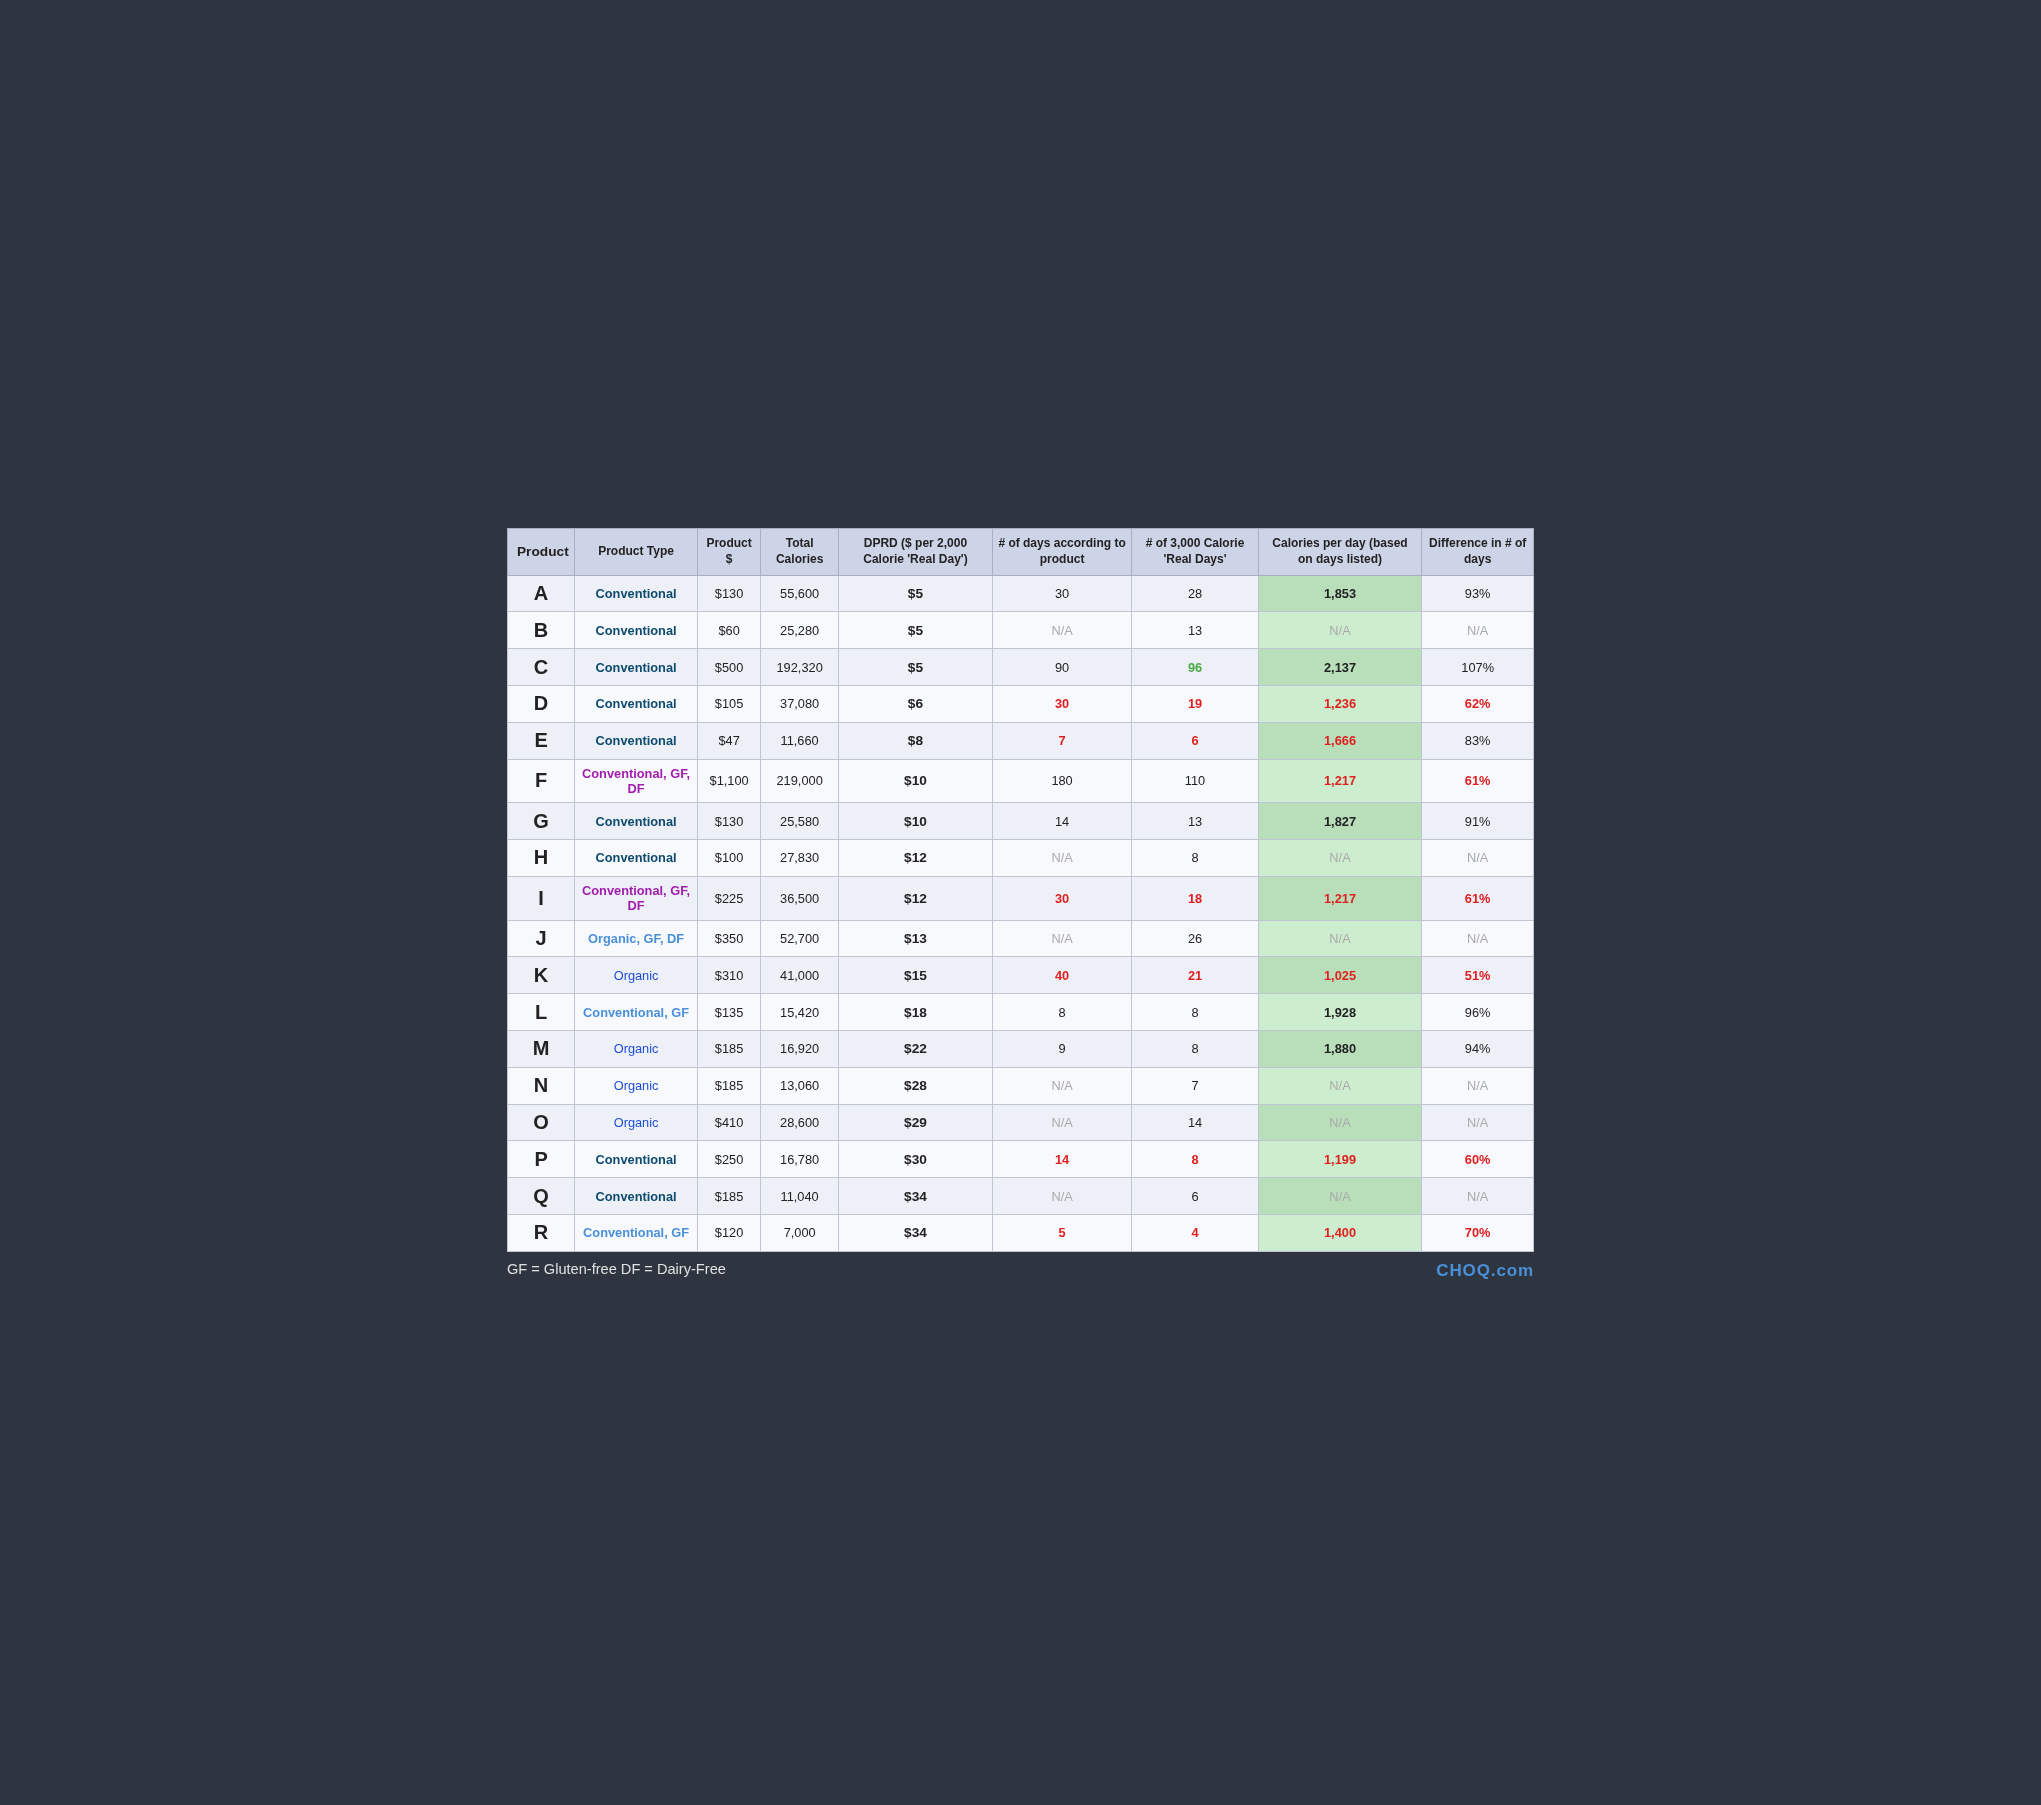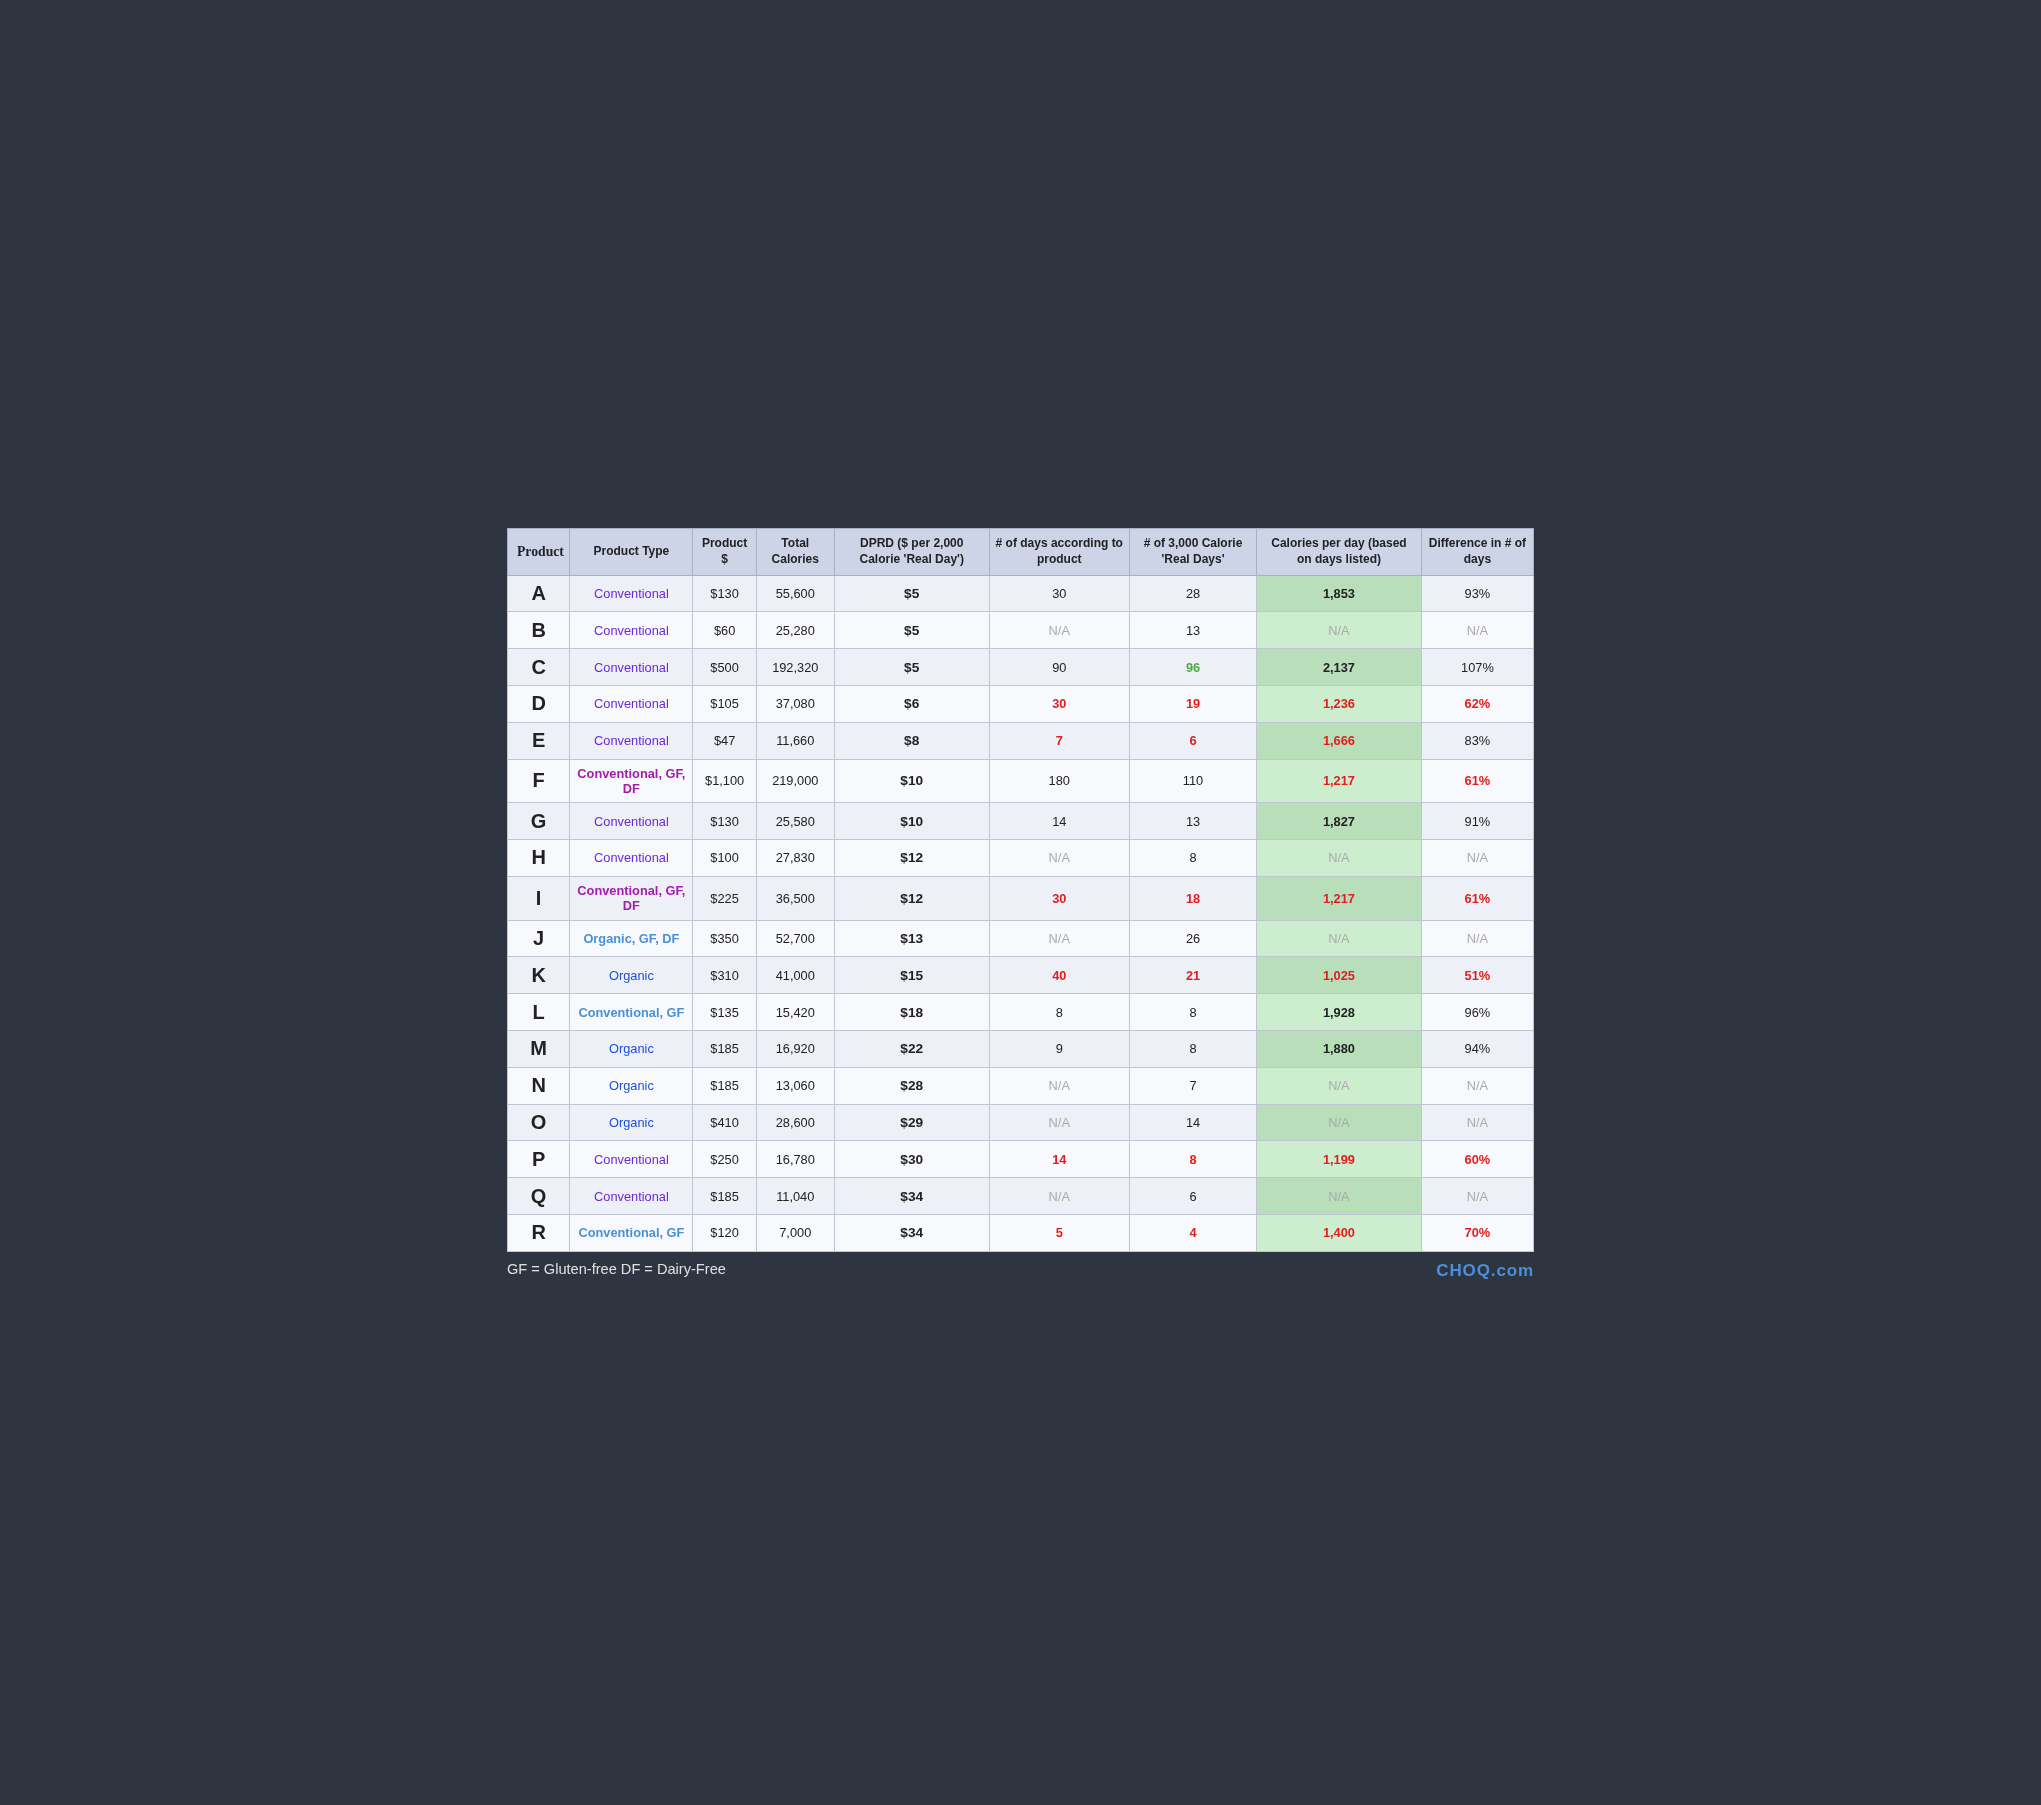--- a/index.html
+++ b/index.html
@@ -63,21 +63,21 @@
       background: #eef0f8;
     }
     tbody tr:nth-child(even) td {
       background: #f8f9fd;
     }
     .product-letter {
       font-size: 20px;
       font-weight: bold;
       color: #222;
     }
-    .conventional { color: #6d28d9; font-weight: 400; }
+    .conventional { color: #0c4a6e; font-weight: 700; }
     .conventional-gf-df { color: #a21caf; font-weight: 600; }
     .conventional-gf { color: #4a90d9; font-weight: 600; }
     .organic { color: #1d4ed8; font-weight: 400; }
     .organic-gf-df { color: #4a90d9; font-weight: 600; }
     .dprd-val { font-weight: bold; color: #222; font-size: 13.7px; }
     .red { color: #e02020; font-weight: bold; }
     .green { color: #4caa44; font-weight: bold; }
     .gray { color: #aaaaaa; }
     .highlight-red-bg {
       color: #e02020;
@@ -117,21 +117,21 @@
   </style>
 </head>
 <body>
 
 <div class="container">
 
   <div class="table-wrapper">
     <table>
       <thead>
         <tr>
-          <th class="left-align" style="font-size:13.7px;font-family:Liberation Serif, serif;">Product</th>
+          <th class="left-align" style="font-size:13.7px;">Product</th>
           <th>Product Type</th>
           <th>Product $</th>
           <th>Total Calories</th>
           <th>DPRD ($ per 2,000 Calorie 'Real Day')</th>
           <th># of days according to product</th>
           <th># of 3,000 Calorie 'Real Days'</th>
           <th>Calories per day (based on days listed)</th>
           <th>Difference in # of days</th>
         </tr>
       </thead>

